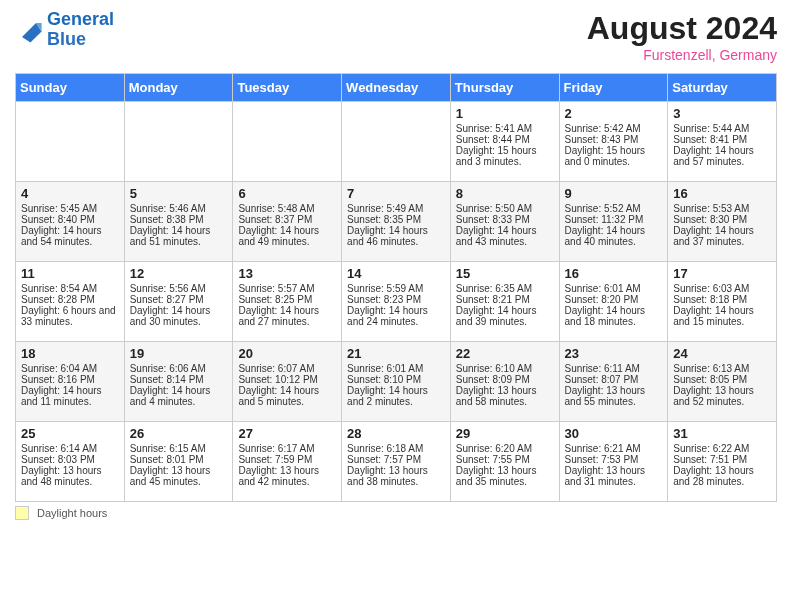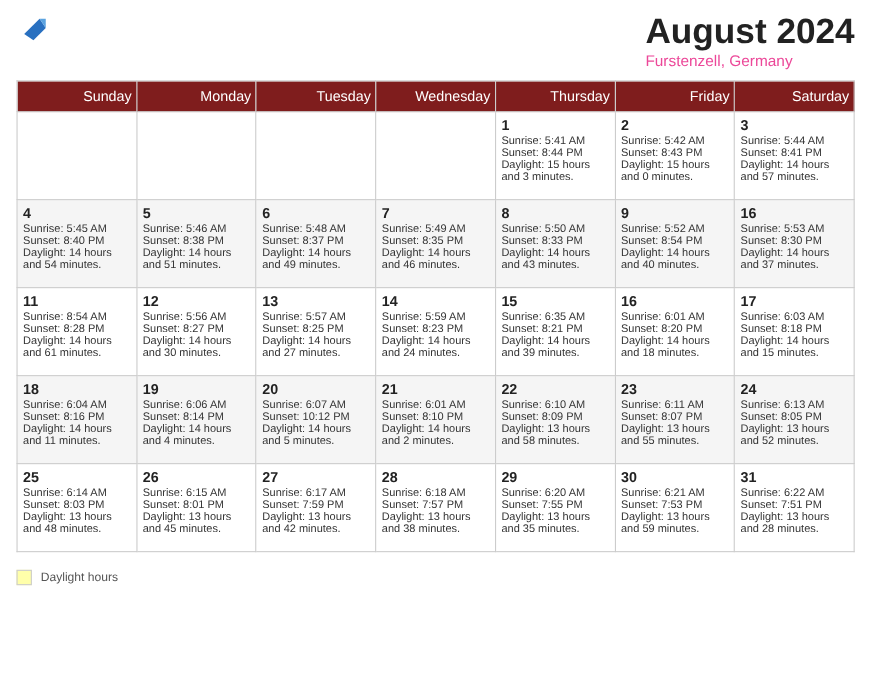--- a/index.html
+++ b/index.html
@@ -28,43 +28,43 @@
       line-height: 1.1;
     }
     .logo-text span {
       color: #1a6abf;
     }
     .logo-icon {
       width: 28px;
       height: 28px;
     }
     .title-block {
-      text-align: left;
+      text-align: right;
     }
     .month-year {
       font-size: 32px;
       font-weight: bold;
       color: #222;
     }
     .location {
       font-size: 14px;
       color: #ec4899;
     }
     table {
       width: 100%;
       border-collapse: collapse;
       table-layout: fixed;
     }
     thead tr th {
-      background-color: #7f1d1d;
+      background-color: #3b82f6;
       color: #fff;
       font-size: 13px;
-      font-weight: normal;
+      font-weight: bold;
       padding: 6px 4px;
-      text-align: right;
+      text-align: left;
       border: 1px solid #ccc;
     }
     tbody tr td {
       border: 1px solid #ccc;
       vertical-align: top;
       padding: 4px 5px;
       font-size: 10px;
       color: #333;
       height: 80px;
       background: #fff;
@@ -73,21 +73,21 @@
       background: #f5f5f5;
     }
     .day-num {
       font-size: 13px;
       font-weight: bold;
       color: #222;
       display: block;
       margin-bottom: 2px;
     }
     .footer {
-      margin-top: 16px;
+      margin-top: 4px;
       display: flex;
       align-items: center;
       gap: 8px;
       font-size: 11px;
       color: #555;
     }
     .daylight-box {
       display: inline-block;
       width: 14px;
       height: 14px;
@@ -101,20 +101,24 @@
   </style>
 </head>
 <body>
 
 <div class="header">
   <div class="logo">
     <svg class="logo-icon" viewBox="0 0 40 40" xmlns="http://www.w3.org/2000/svg">
       <polygon points="10,30 30,10 38,22 22,38" fill="#2970c0"></polygon>
       <polygon points="30,10 38,10 38,22" fill="#5ba3e0"></polygon>
     </svg>
+    <div class="logo-text">
+      <span>General</span><br>
+      <span style="color:#2970c0;">Blue</span>
+    </div>
   </div>
   <div class="title-block">
     <div class="month-year">August 2024</div>
     <div class="location">Furstenzell, Germany</div>
   </div>
 </div>
 
 <table>
   <thead>
     <tr>
@@ -179,36 +183,36 @@
         </td>
         <td>
           <span class="day-num">8</span>
           <div>Sunrise: 5:50 AM</div>
           <div>Sunset: 8:33 PM</div>
           <div>Daylight: 14 hours and 43 minutes.</div>
         </td>
         <td>
           <span class="day-num">9</span>
           <div>Sunrise: 5:52 AM</div>
-          <div>Sunset: 8:54 PM</div>
+          <div>Sunset: 11:32 PM</div>
           <div>Daylight: 14 hours and 40 minutes.</div>
         </td>
         <td>
           <span class="day-num">16</span>
           <div>Sunrise: 5:53 AM</div>
           <div>Sunset: 8:30 PM</div>
           <div>Daylight: 14 hours and 37 minutes.</div>
         </td>
       </tr>
       <tr>
         <td>
           <span class="day-num">11</span>
           <div>Sunrise: 8:54 AM</div>
           <div>Sunset: 8:28 PM</div>
-          <div>Daylight: 14 hours and 61 minutes.</div>
+          <div>Daylight: 6 hours and 33 minutes.</div>
         </td>
         <td>
           <span class="day-num">12</span>
           <div>Sunrise: 5:56 AM</div>
           <div>Sunset: 8:27 PM</div>
           <div>Daylight: 14 hours and 30 minutes.</div>
         </td>
         <td>
           <span class="day-num">13</span>
           <div>Sunrise: 5:57 AM</div>
@@ -312,21 +316,21 @@
         <td>
           <span class="day-num">29</span>
           <div>Sunrise: 6:20 AM</div>
           <div>Sunset: 7:55 PM</div>
           <div>Daylight: 13 hours and 35 minutes.</div>
         </td>
         <td>
           <span class="day-num">30</span>
           <div>Sunrise: 6:21 AM</div>
           <div>Sunset: 7:53 PM</div>
-          <div>Daylight: 13 hours and 59 minutes.</div>
+          <div>Daylight: 13 hours and 31 minutes.</div>
         </td>
         <td>
           <span class="day-num">31</span>
           <div>Sunrise: 6:22 AM</div>
           <div>Sunset: 7:51 PM</div>
           <div>Daylight: 13 hours and 28 minutes.</div>
         </td>
       </tr>
     </tbody>
 </table>

